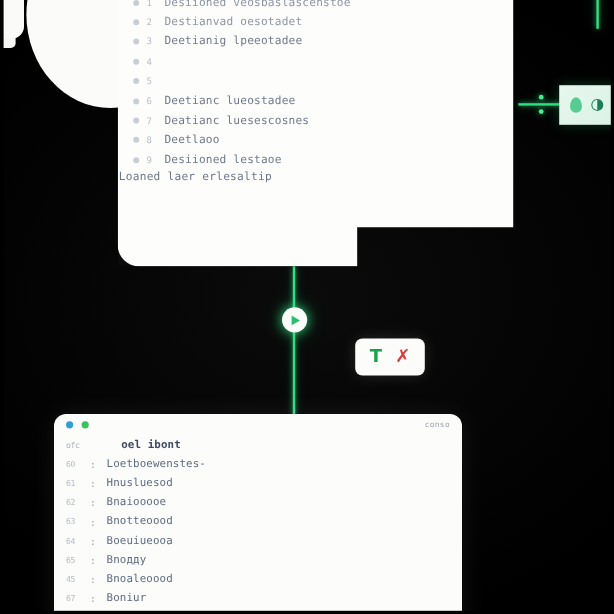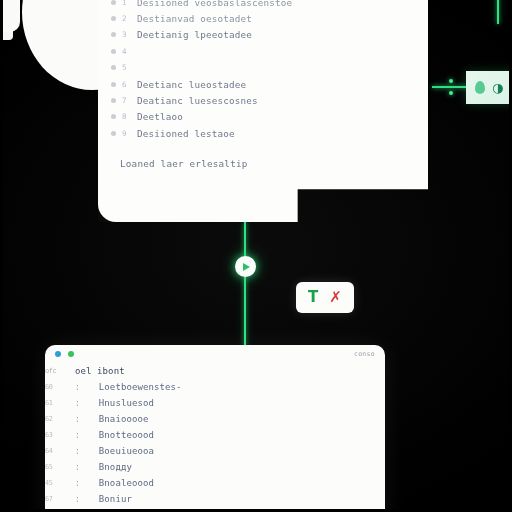--- a/index.html
+++ b/index.html
@@ -118,22 +118,21 @@
     font-size: 9.3px;
     color: #70798c;
     letter-spacing: 0.15px;
     filter: blur(0.45px);
   }
   .code-txt.dim { color: #8d95a5; }
   .panel-footer-txt {
     font-family: "DejaVu Sans Mono", "Liberation Mono", monospace;
     font-size: 9.3px;
     color: #6d7789;
-    padding-left: 22px;
-    margin-top: 16px;
+    padding-left: 1px;
     letter-spacing: 0.2px;
     filter: blur(0.45px);
   }
 
   
   .panel-lower {
     position: absolute;
     left: 45px;
     top: 345px;
     width: 340px;
@@ -164,21 +163,22 @@
     font-family: "DejaVu Sans Mono", "Liberation Mono", monospace;
     font-size: 6.5px;
     color: #9aa0aa;
     letter-spacing: 0.3px;
     filter: blur(0.4px);
   }
   .low-line {
     display: flex;
     align-items: center;
     height: 16px;
-    gap: 19px;
+    padding-left: 10px;
+    gap: 9px;
     white-space: nowrap;
   }
   .low-num {
     font-family: "DejaVu Sans Mono", "Liberation Mono", monospace;
     font-size: 6.8px;
     color: #b6bcc6;
     width: 11px;
     flex: none;
     text-align: left;
     letter-spacing: -0.3px;
@@ -191,21 +191,22 @@
   }
   .low-txt {
     font-family: "DejaVu Sans Mono", "Liberation Mono", monospace;
     font-size: 9px;
     color: #5d6b82;
     letter-spacing: 0.1px;
     filter: blur(0.45px);
   }
   .low-txt.head {
     color: #3c4a61;
-    font-weight: normal;
+    font-weight: bold;
+    margin-left: 26px;
   }
   .low-num.head { color: #a7aeb9; }
 
   
   .run-node {
     position: absolute;
     left: 235px;
     top: 256px;
     width: 21px;
     height: 21px;

